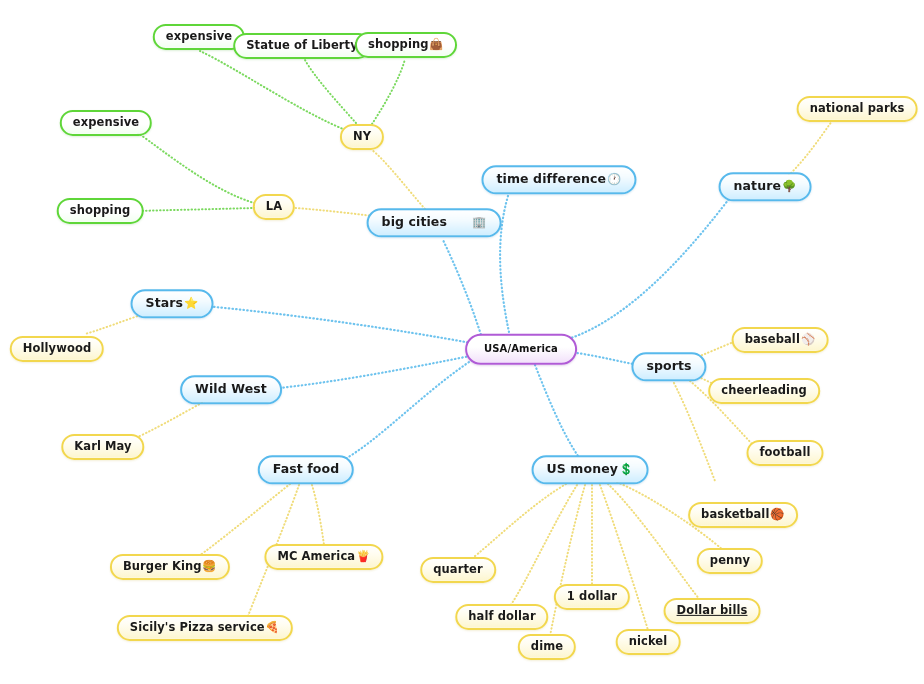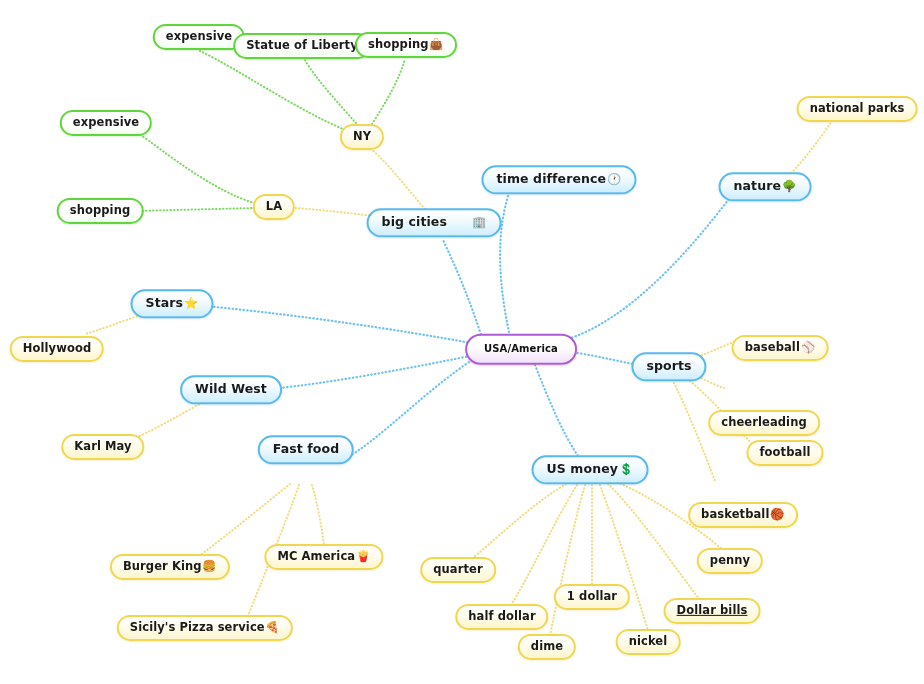--- a/index.html
+++ b/index.html
@@ -130,21 +130,21 @@
         <span>nature</span>
         <span class="emoji">🌳</span>
       </div>
       <div class="node blue" style="left: 669px; top: 367px;">
         <span>sports</span>
       </div>
       <div class="node blue" style="left: 590px; top: 470px;">
         <span>US money</span>
         <span class="emoji">💲</span>
       </div>
-      <div class="node blue" style="left: 306px; top: 450px;">
+      <div class="node blue" style="left: 306px; top: 470px;">
         <span>Fast food</span>
       </div>
       <div class="node blue" style="left: 231px; top: 390px;">
         <span>Wild West</span>
       </div>
       <div class="node blue" style="left: 172px; top: 304px;">
         <span>Stars</span>
         <span class="emoji">⭐</span>
       </div>
       <div class="node yellow" style="left: 362px; top: 137px;">
@@ -165,25 +165,25 @@
       </div>
       <div class="node green" style="left: 106px; top: 123px;">
         <span>expensive</span>
       </div>
       <div class="node green" style="left: 100px; top: 211px;">
         <span>shopping</span>
       </div>
       <div class="node yellow" style="left: 857px; top: 109px;">
         <span>national parks</span>
       </div>
-      <div class="node yellow" style="left: 780px; top: 348px; align-items: center;">
+      <div class="node yellow" style="left: 780px; top: 340px; align-items: center;">
         <span>baseball</span>
         <span class="emoji">⚾</span>
       </div>
-      <div class="node yellow" style="left: 764px; top: 391px; margin-top: 32px;">
+      <div class="node yellow" style="left: 764px; top: 391px;">
         <span>cheerleading</span>
       </div>
       <div class="node yellow" style="left: 785px; top: 453px;">
         <span>football</span>
       </div>
       <div class="node yellow" style="left: 743px; top: 515px;">
         <span>basketball</span>
         <span class="emoji">🏀</span>
       </div>
       <div class="node yellow" style="left: 458px; top: 570px;">

